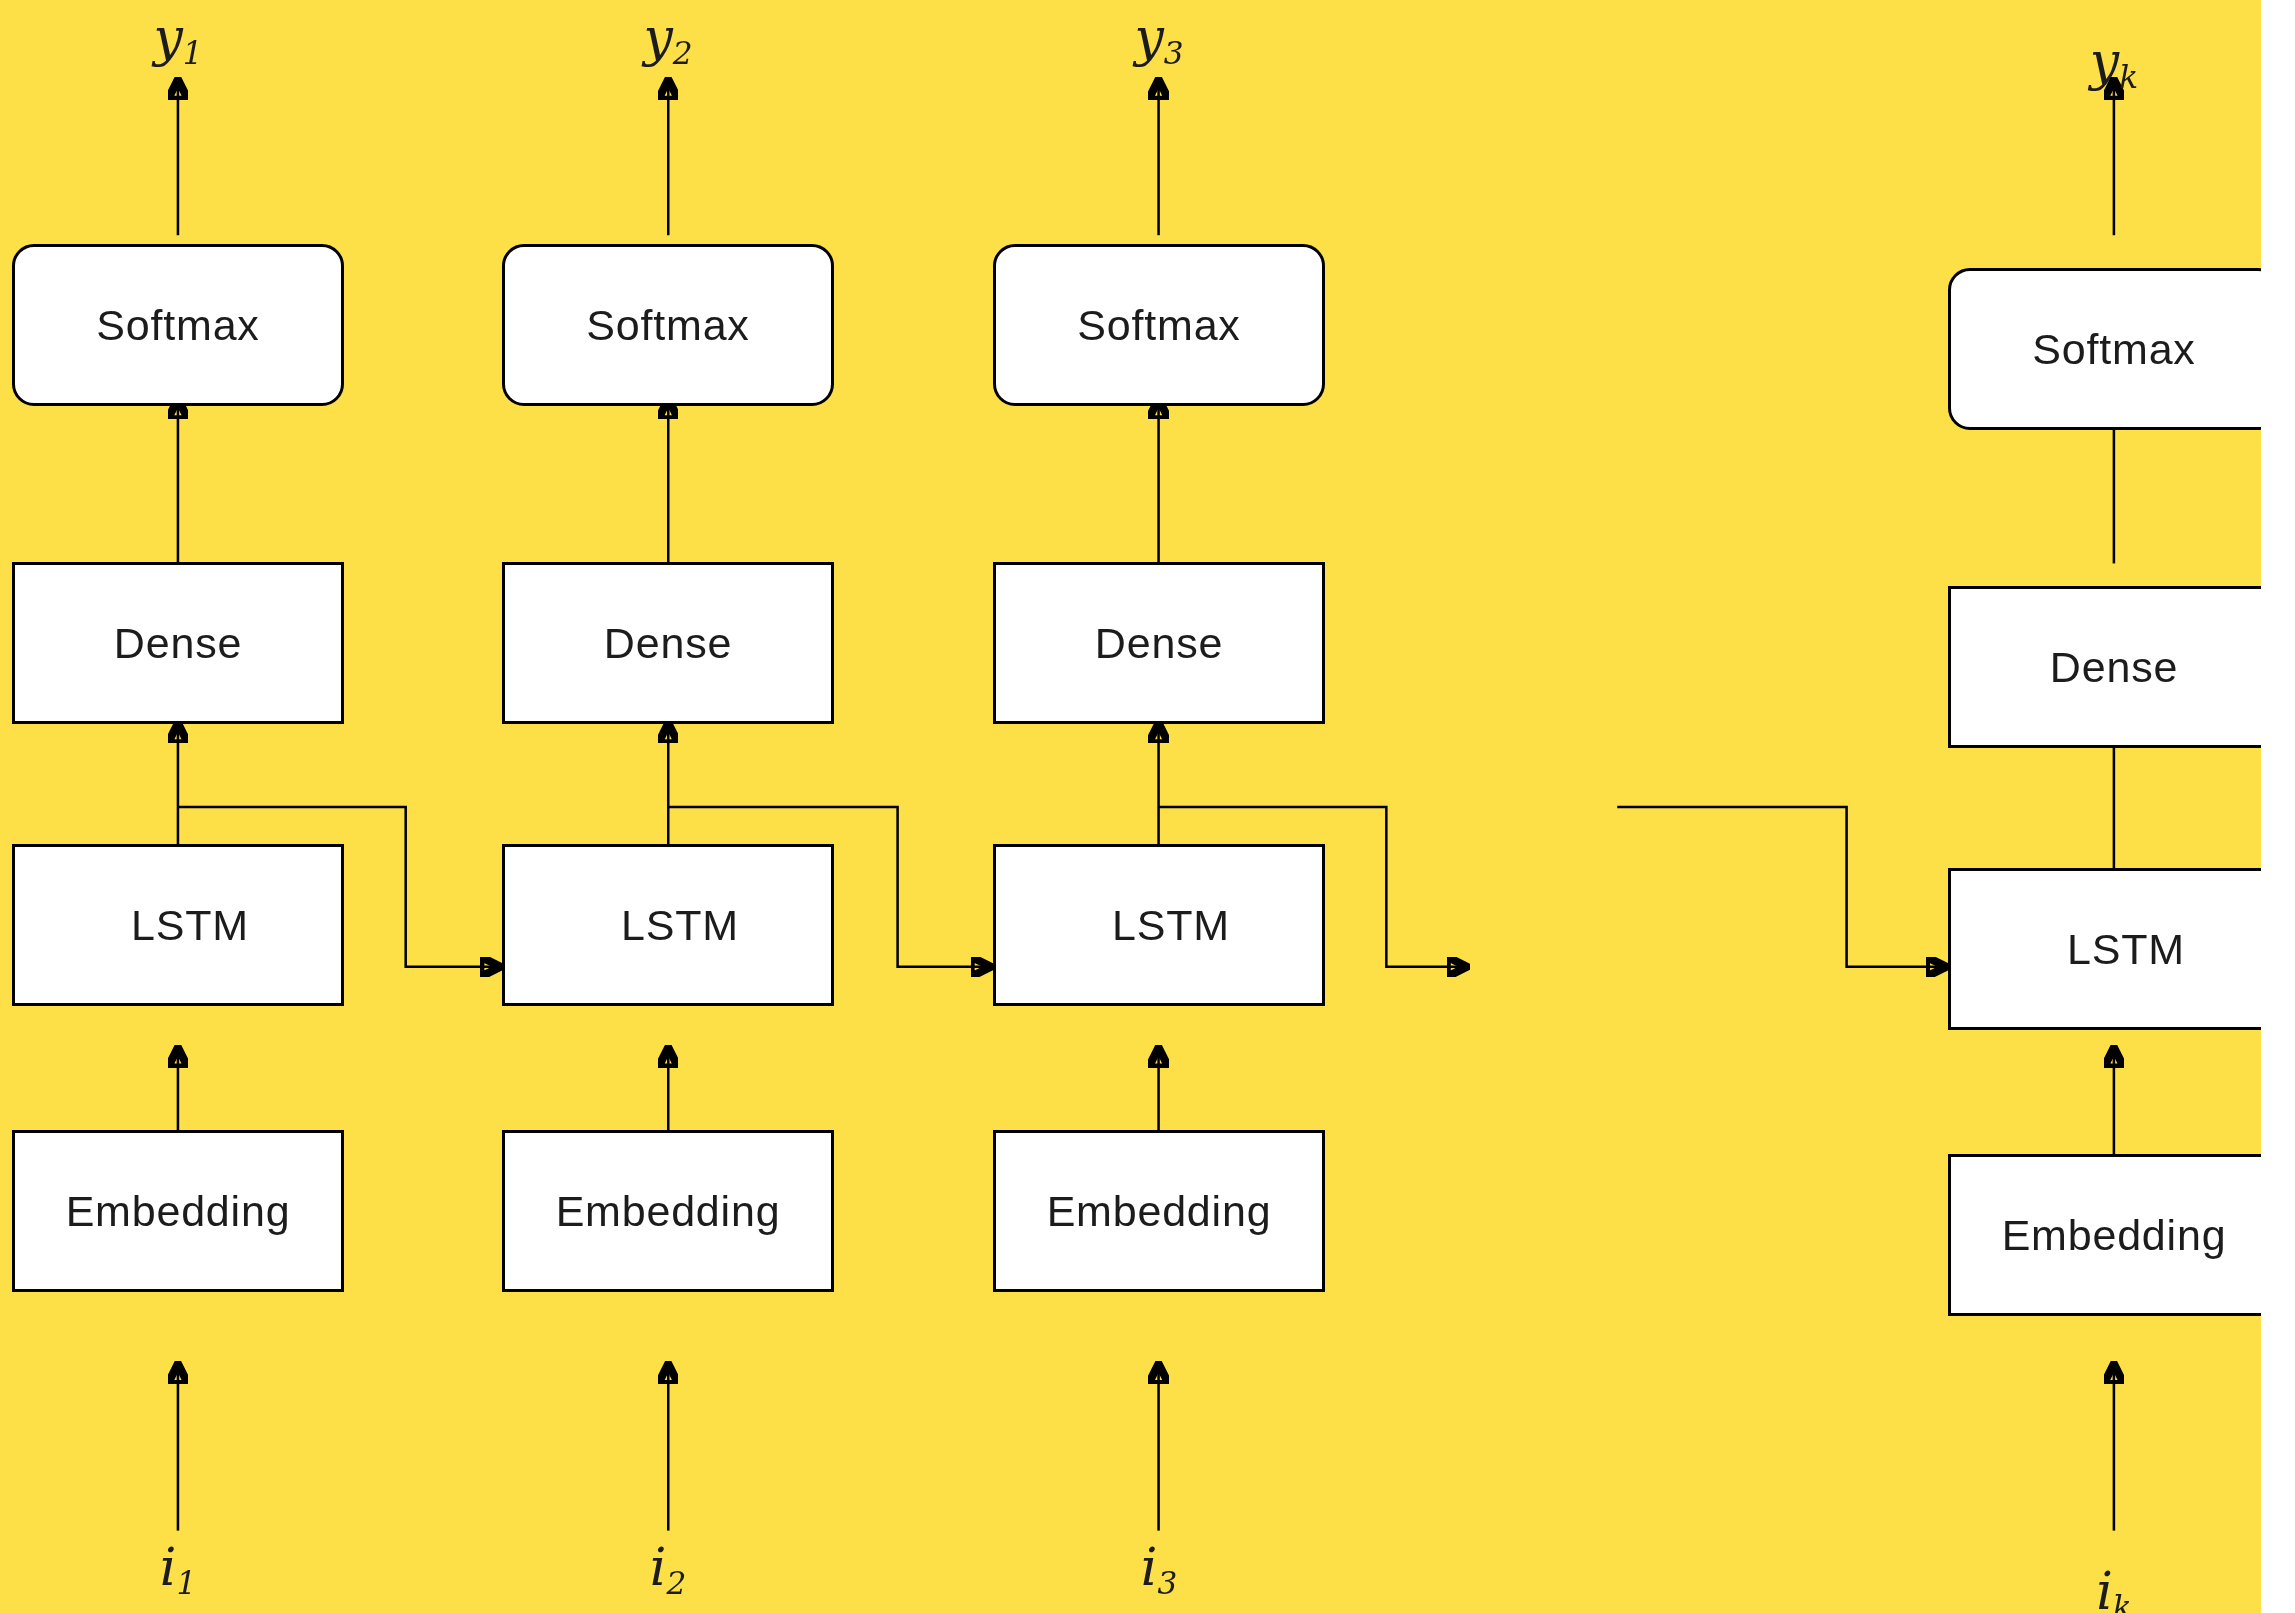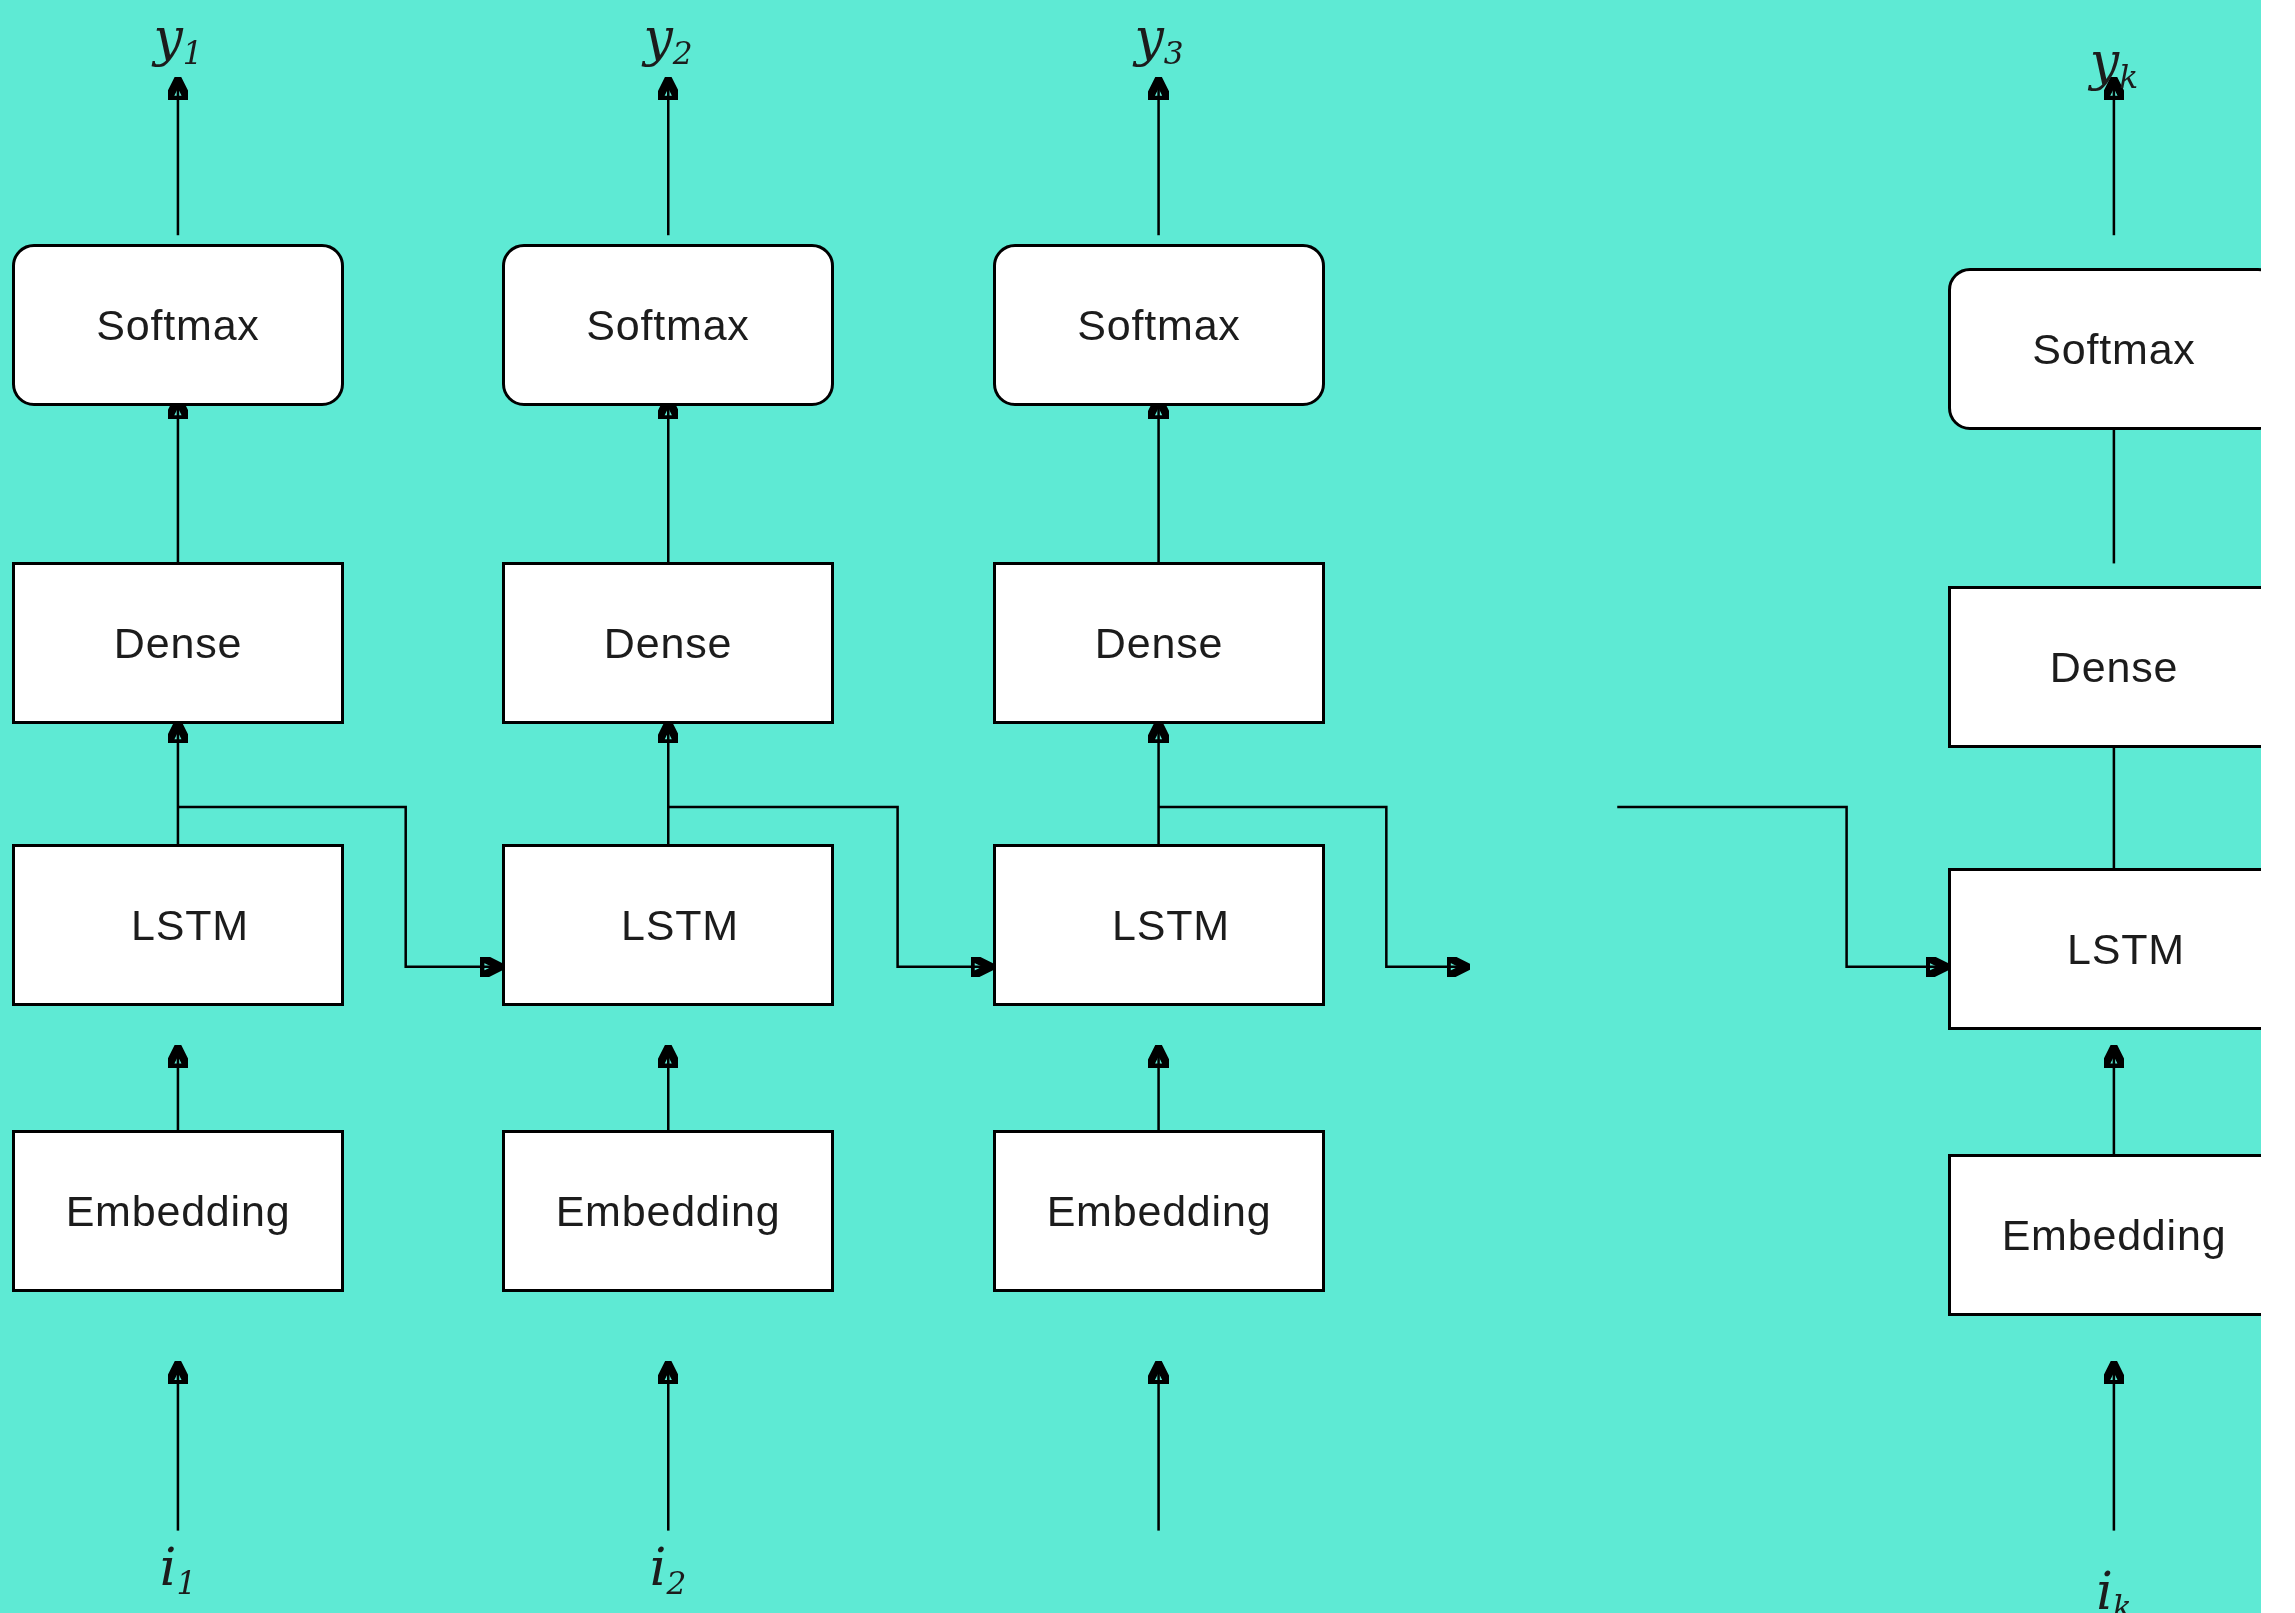--- a/index.html
+++ b/index.html
@@ -1,20 +1,20 @@
 <!DOCTYPE html>
 <html style="font-size:12.7px"><head>
 <meta charset="utf-8">
 <style>
   html, body { margin: 0; padding: 0; background: #ffffff; }
   .canvas {
     position: relative;
     width: 2261px;
     height: 1614px;
-    background: #5eead4;
+    background: #fde047;
     font-family: "Liberation Sans", sans-serif;
     overflow: hidden;
   }
   .layer-box {
     position: absolute;
     width: 332px;
     height: 162px;
     box-sizing: border-box;
     border: 3.2px solid #000000;
     background: #ffffff;
@@ -121,16 +121,17 @@
   <div class="layer-box c3 r-lstm">LSTM</div>
   <div class="layer-box c3 r-embedding">Embedding</div>
 
   <div class="layer-box c4 r-softmax">Softmax</div>
   <div class="layer-box c4 r-dense">Dense</div>
   <div class="layer-box c4 r-lstm">LSTM</div>
   <div class="layer-box c4 r-embedding">Embedding</div>
 
   <div class="mlabel in c1"><span class="mi">i</span><span class="msub">1</span></div>
   <div class="mlabel in c2"><span class="mi">i</span><span class="msub">2</span></div>
+  <div class="mlabel in c3"><span class="mi">i</span><span class="msub">3</span></div>
   <div class="mlabel in c4"><span class="mi">i</span><span class="msub">k</span></div>
 
 </div>
 
 
 </body></html>

